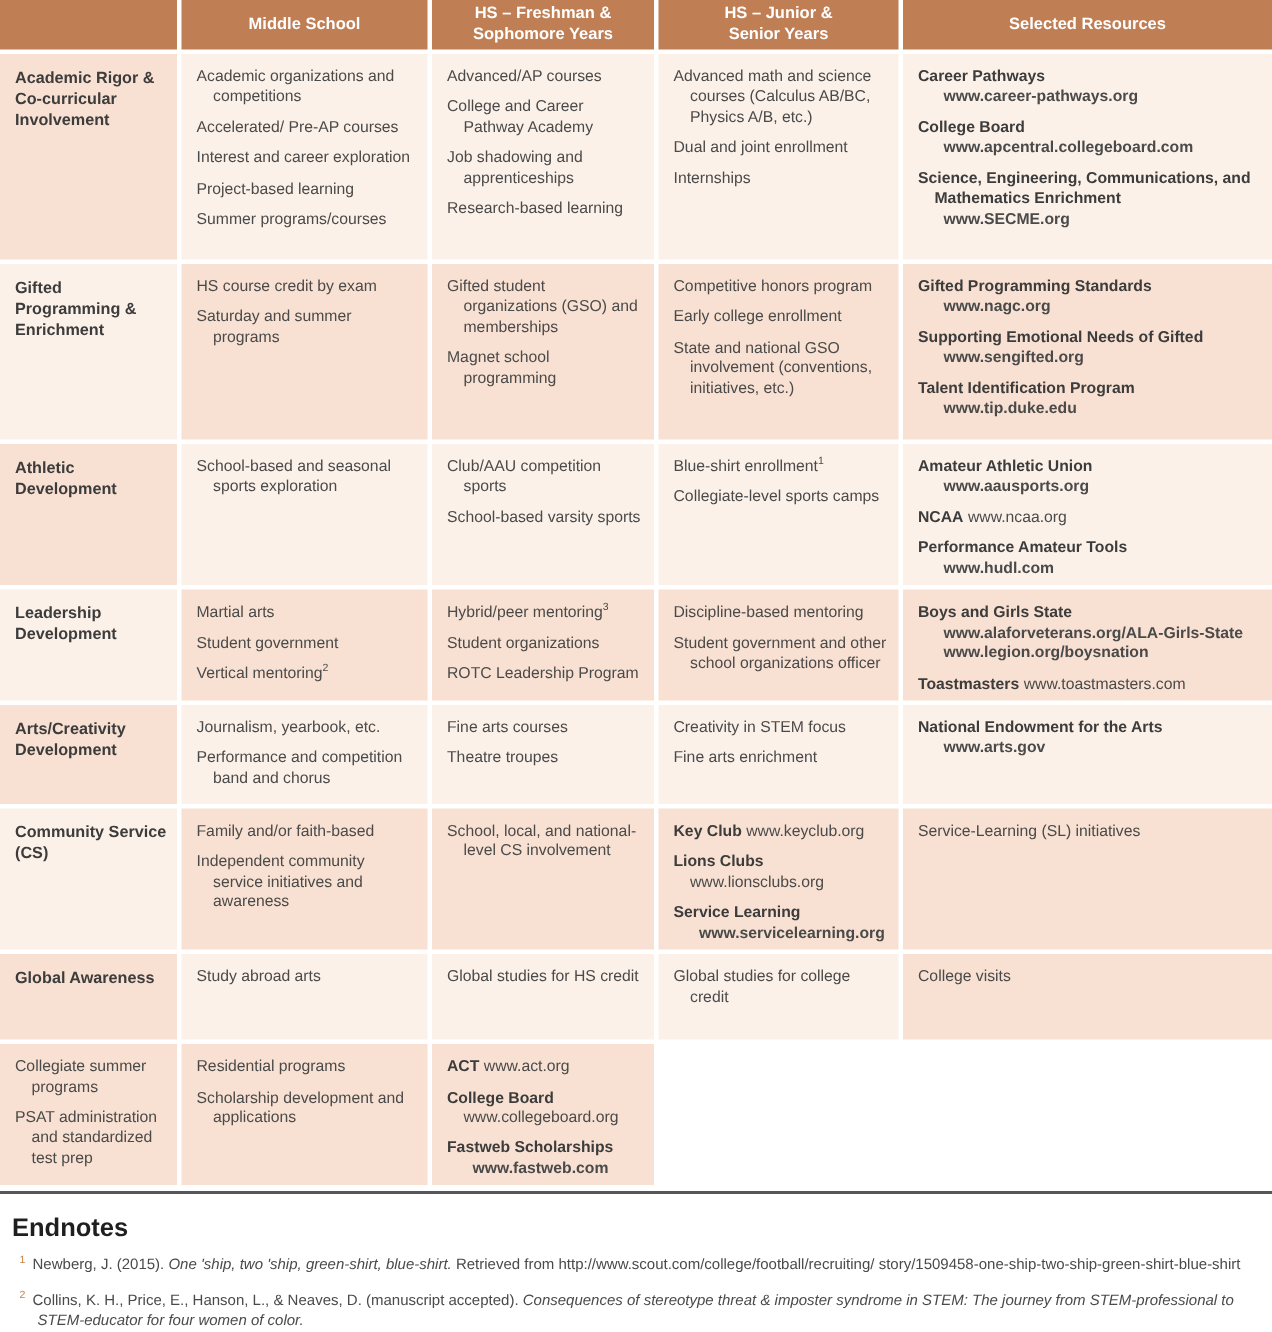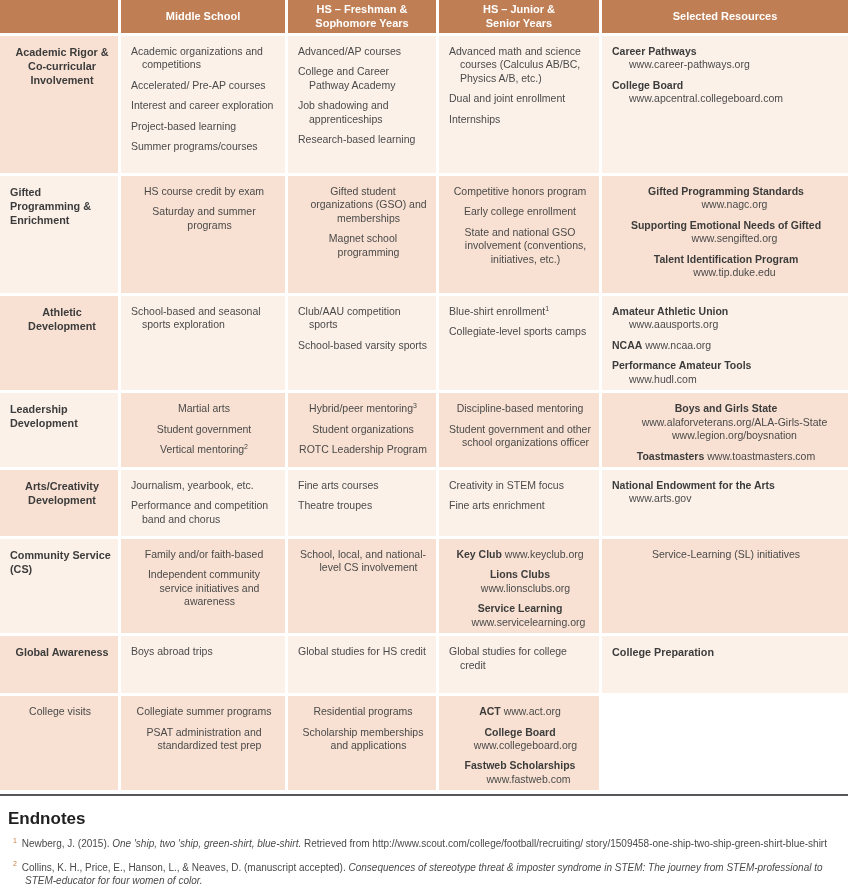--- a/index.html
+++ b/index.html
@@ -29,38 +29,38 @@
     display:flex; align-items:center; justify-content:center;
     text-align:center;
     white-space:pre-line;
     padding:2px 4px;
   }
   .cell {
     padding:9px 8px 4px 10px;
     font-size:10.5px;
     line-height:1.28;
   }
-  .tone-a { background:#f8e1d2;text-align:center; }
+  .tone-a { background:#f8e1d2; }
   .tone-b { background:#fcf1e9; }
   .cat {
     font-weight:bold;
     color:#3c3c3c;
     font-size:10.8px;
     line-height:1.3;
     padding:9px 4px 4px 10px;
   }
   .item {
     margin:0 0 7px 0;
     padding-left:11px;
     text-indent:-11px;
   }
   .item:last-child { margin-bottom:0; }
   sup { font-size:7px; line-height:0; }
   .res b { color:#3c3c3c; }
-  .rurl { text-indent:0; padding-left:6px; }
+  .rurl { text-indent:0; padding-left:6px;font-weight:bold; }
   .rule {
     height:2px;
     background:#55565a;
     margin:4px 0 7px 0;
   }
   .endnotes { padding:2px 12px 0 8px; }
   .endnotes h3 {
     margin:4px 0 8px 0;
     font-size:17px;
     color:#1f1f1f;
@@ -102,20 +102,21 @@
         <div class="item">Research-based learning</div>
       </div>
       <div class="cell tone-b">
         <div class="item">Advanced math and science courses (Calculus AB/BC, Physics A/B, etc.)</div>
         <div class="item">Dual and joint enrollment</div>
         <div class="item">Internships</div>
       </div>
       <div class="cell tone-b">
         <div class="item res"><b>Career Pathways</b><div class="rurl">www.career-pathways.org</div></div>
         <div class="item res"><b>College Board</b><div class="rurl">www.apcentral.collegeboard.com</div></div>
+        <div class="item res"><b>Science, Engineering, Communications, and Mathematics Enrichment</b><div class="rurl">www.SECME.org</div></div>
       </div>
       <div class="cell cat tone-b">Gifted Programming &amp; Enrichment</div>
       <div class="cell tone-a">
         <div class="item">HS course credit by exam</div>
         <div class="item">Saturday and summer programs</div>
       </div>
       <div class="cell tone-a">
         <div class="item">Gifted student organizations (GSO) and memberships</div>
         <div class="item">Magnet school programming</div>
       </div>
@@ -192,39 +193,38 @@
       <div class="cell tone-a">
         <div class="item res"><b>Key Club</b> www.keyclub.org</div>
         <div class="item res"><b>Lions Clubs</b> www.lionsclubs.org</div>
         <div class="item res"><b>Service Learning</b><div class="rurl">www.servicelearning.org</div></div>
       </div>
       <div class="cell tone-a">
         <div class="item">Service-Learning (SL) initiatives</div>
       </div>
       <div class="cell cat tone-a">Global Awareness</div>
       <div class="cell tone-b">
-        <div class="item">Boys abroad trips</div>
+        <div class="item">Study abroad arts</div>
       </div>
       <div class="cell tone-b">
         <div class="item">Global studies for HS credit</div>
       </div>
       <div class="cell tone-b">
         <div class="item">Global studies for college credit</div>
       </div>
-      <div class="cell cat tone-b">College Preparation</div>
       <div class="cell tone-a">
         <div class="item">College visits</div>
       </div>
       <div class="cell tone-a">
         <div class="item">Collegiate summer programs</div>
         <div class="item">PSAT administration and standardized test prep</div>
       </div>
       <div class="cell tone-a">
         <div class="item">Residential programs</div>
-        <div class="item">Scholarship memberships and applications</div>
+        <div class="item">Scholarship development and applications</div>
       </div>
       <div class="cell tone-a">
         <div class="item res"><b>ACT</b> www.act.org</div>
         <div class="item res"><b>College Board</b> www.collegeboard.org</div>
         <div class="item res"><b>Fastweb Scholarships</b><div class="rurl">www.fastweb.com</div></div>
       </div>
     </div>
   <div class="rule"></div>
   <div class="endnotes">
     <h3>Endnotes</h3>

